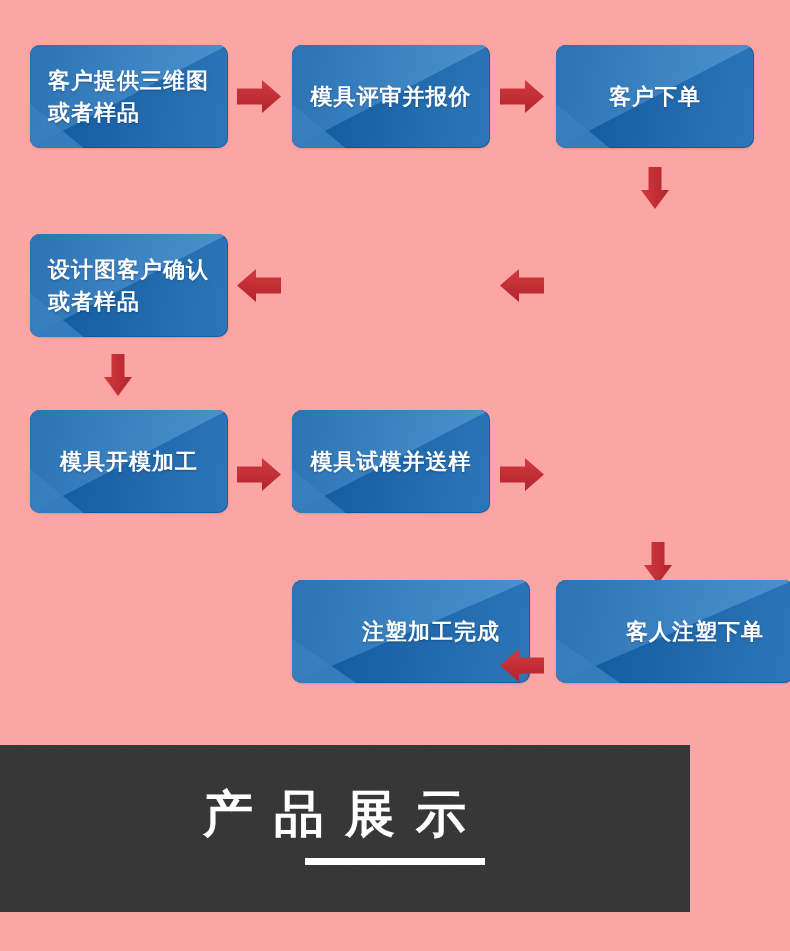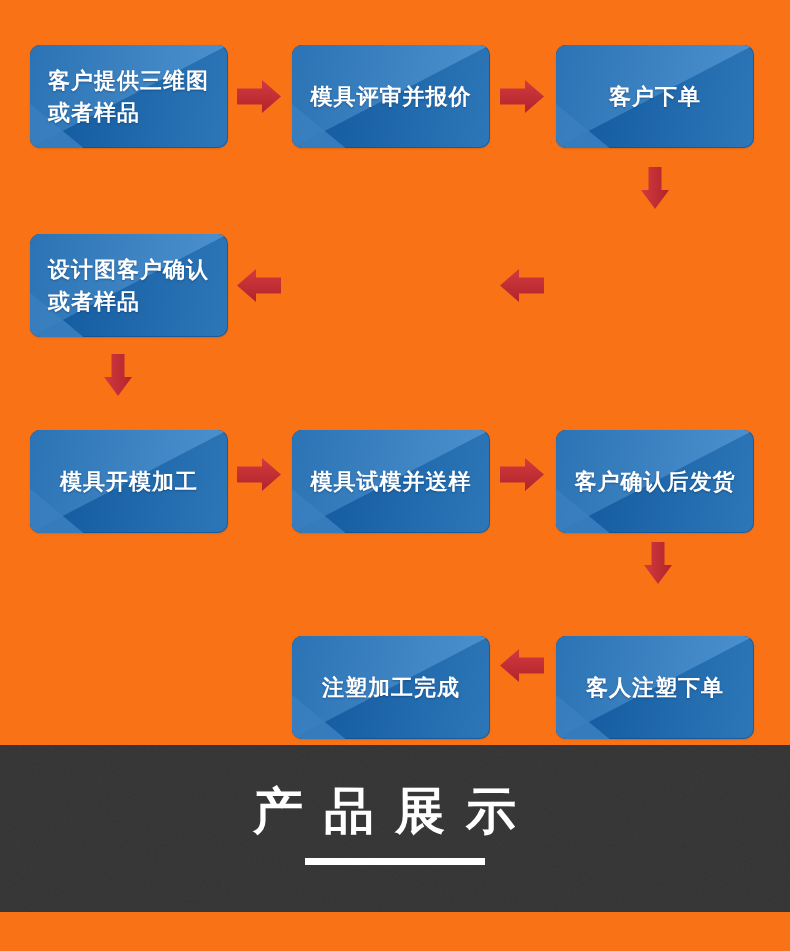--- a/index.html
+++ b/index.html
@@ -8,21 +8,21 @@
     width: 790px;
     height: 951px;
     background: #ffffff;
     overflow: hidden;
     font-family: "Liberation Sans", sans-serif;
   }
   .stage {
     position: relative;
     width: 790px;
     height: 951px;
-    background: #f97316;
+    background: #fca5a5;
   }
 
   
   .box {
     position: absolute;
     width: 198px;
     height: 103px;
     border-radius: 10px;
     background: linear-gradient(100deg, #0f569b 0%, #2d77b8 100%);
     box-shadow: inset 0 0 0 1px rgba(12, 70, 140, 0.55), 0 1px 2px rgba(0,0,0,0.12);
@@ -64,22 +64,22 @@
     padding: 0 18px;
     box-sizing: border-box;
   }
 
   
   .c1 { left: 30px; }
   .c2 { left: 292px; }
   .c3 { left: 556px; }
   .r1 { top: 45px; }
   .r2 { top: 234px; }
-  .r3 { top: 430px; }
-  .r4 { top: 636px; }
+  .r3 { top: 410px; }
+  .r4 { top: 580px; padding-left: 40px; }
 
   
   .arrow { position: absolute; display: block; }
   .arrow.h { width: 44px; height: 33px; }
   .arrow.v { width: 28px; height: 42px; }
   .arrow.left { transform: scaleX(-1); }
 
   .a1  { left: 237px; top: 80px; }
   .a2  { left: 500px; top: 80px; }
   .a3  { left: 641px; top: 167px; }
@@ -89,25 +89,24 @@
   .a7  { left: 237px; top: 458px; }
   .a8  { left: 500px; top: 458px; }
   .a9  { left: 644px; top: 542px; }
   .a10 { left: 500px; top: 649px; }
 
   
   .banner {
     position: absolute;
     left: 0;
     top: 745px;
-    width: 790px;
+    width: 690px;
     height: 167px;
     background: #333333;
     overflow: hidden;
-    font-family: Liberation Mono, monospace;
   }
   .banner .grain {
     position: absolute;
     inset: 0;
     width: 100%;
     height: 100%;
     opacity: 0.35;
   }
   .banner-title {
     position: absolute;
@@ -189,23 +188,20 @@
   </div>
   <svg class="arrow h a7" viewBox="0 0 44 33">
     <path d="M0 8.5 H25 V0 L44 16.5 L25 33 V24.5 H0 Z" fill="url(#arrowGradV)"></path>
   </svg>
   <div class="box r3 c2">
     <span class="box-label">模具试模并送样</span>
   </div>
   <svg class="arrow h a8" viewBox="0 0 44 33">
     <path d="M0 8.5 H25 V0 L44 16.5 L25 33 V24.5 H0 Z" fill="url(#arrowGradV)"></path>
   </svg>
-  <div class="box r3 c3">
-    <span class="box-label">客户确认后发货</span>
-  </div>
   <svg class="arrow v a9" viewBox="0 0 28 42">
     <path d="M7.5 0 H20.5 V23 H28 L14 42 L0 23 H7.5 Z" fill="url(#arrowGradH)"></path>
   </svg>
 
   <div class="box r4 c2">
     <span class="box-label">注塑加工完成</span>
   </div>
   <svg class="arrow h left a10" viewBox="0 0 44 33">
     <path d="M0 8.5 H25 V0 L44 16.5 L25 33 V24.5 H0 Z" fill="url(#arrowGradV)"></path>
   </svg>

